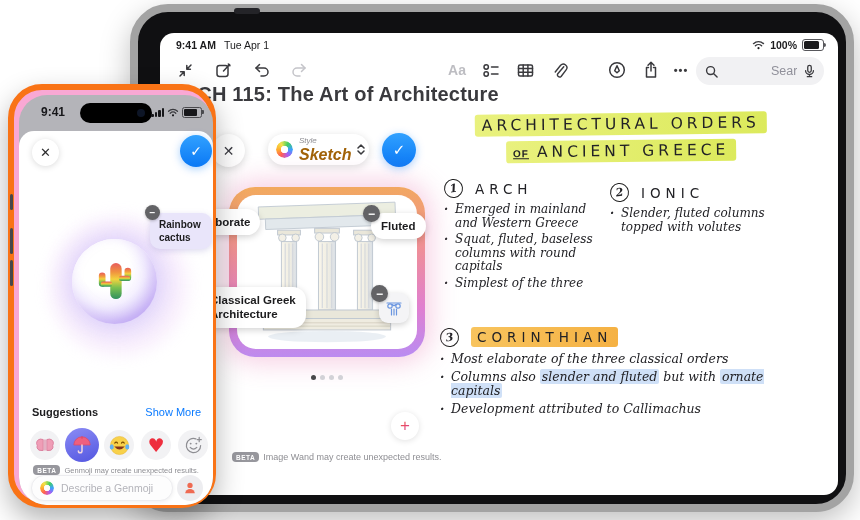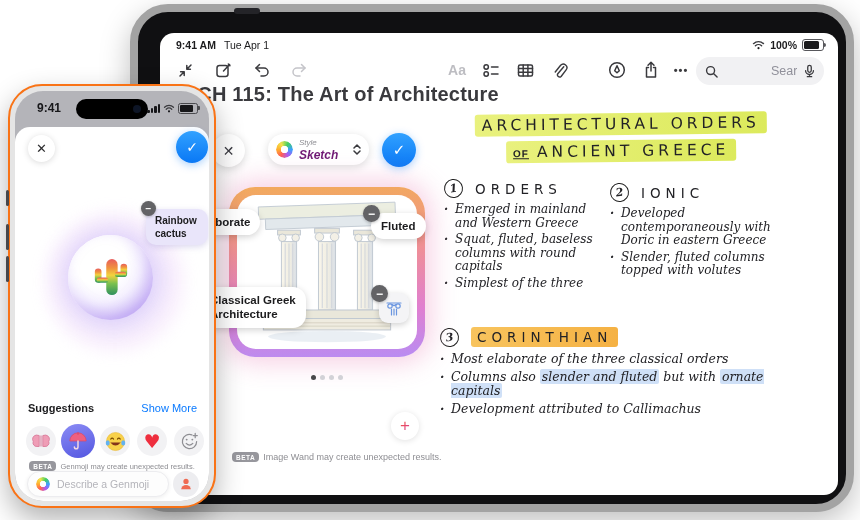--- a/index.html
+++ b/index.html
@@ -58,21 +58,21 @@
             box-shadow:0 2px 8px rgba(0,0,0,.16);display:flex;align-items:center;justify-content:center;
             font-size:14px;color:#3c3c43;cursor:pointer;}
   .style-pill{position:absolute;left:108px;top:101px;width:101px;height:31px;background:#fff;border-radius:16px;
               box-shadow:0 2px 8px rgba(0,0,0,.14);display:flex;align-items:center;padding:0 8px;box-sizing:border-box;gap:6px;cursor:pointer;font-style:italic;}
   .ai-ring{width:17px;height:17px;border-radius:50%;flex:0 0 auto;
            background:conic-gradient(from 210deg,#ff5f57,#ffad2e,#f2e34d,#45cf60,#3aa2ff,#b05af0,#ff5f57);
            -webkit-mask:radial-gradient(circle,transparent 0 29%,#000 33%);
            mask:radial-gradient(circle,transparent 0 29%,#000 33%);}
   .style-txt{display:flex;flex-direction:column;line-height:1;flex:1;}
   .style-lab{font-size:8px;color:#8e8e93;margin-bottom:2px;}
-  .style-val{font-size:12px;font-weight:700;color:#701a75;}
+  .style-val{font-size:16px;font-weight:700;color:#a16207;}
   .chev{display:flex;flex-direction:column;gap:1px;}
   .btn-check{position:absolute;width:34px;height:34px;border-radius:50%;
              background:linear-gradient(180deg,#31a1ff,#0a78f5);display:flex;align-items:center;justify-content:center;
              color:#fff;font-size:15px;font-weight:700;box-shadow:0 2px 8px rgba(10,120,245,.35);cursor:pointer;}
   .iw-check{left:222px;top:100px;}
 
   .iw-card{position:absolute;left:69px;top:154px;width:196px;height:170px;border-radius:26px;
            background:linear-gradient(178deg,#f2aa5c 0%,#ef8f96 38%,#e07fd0 72%,#b98cf2 100%);
            box-shadow:0 0 26px 6px rgba(238,150,195,.45);padding:8px;box-sizing:border-box;}
   .iw-card-in{width:100%;height:100%;background:#fff;border-radius:19px;display:flex;align-items:center;justify-content:center;overflow:hidden;}
@@ -96,22 +96,22 @@
   .iw-plus{position:absolute;left:231px;top:379px;width:28px;height:28px;border-radius:50%;background:#fff;
            box-shadow:0 1px 6px rgba(0,0,0,.12);display:flex;align-items:center;justify-content:center;cursor:pointer;
            font-size:17px;font-weight:400;
            background-clip:padding-box;}
   .iw-plus span{background:linear-gradient(135deg,#f4573f 20%,#e0457c 60%,#4f7cf0 100%);
                 -webkit-background-clip:text;background-clip:text;color:transparent;}
   .beta-line{position:absolute;font-size:9px;color:#8e8e93;display:flex;align-items:center;gap:4px;}
   .beta-pill{background:#97979d;color:#fff;font-size:6.5px;font-weight:700;letter-spacing:.5px;border-radius:4px;padding:1.5px 4px;}
 
   
-  .iphone{position:absolute;left:8px;top:84px;width:208px;height:424px;background:#e5e5e5;border-radius:34px;
-          border:2px solid #f97316;box-sizing:border-box;z-index:20;box-shadow:0 12px 28px rgba(0,0,0,.3);}
+  .iphone{position:absolute;left:8px;top:84px;width:208px;height:424px;background:#f9a8d4;border-radius:34px;
+          border:6px solid #f97316;box-sizing:border-box;z-index:20;box-shadow:0 12px 28px rgba(0,0,0,.3);}
   .ip-sidebtn{position:absolute;left:-4px;width:3px;background:#47474b;border-radius:2px;}
   .iphone-screen{position:absolute;left:5px;top:5px;width:194px;height:410px;border-radius:28px;overflow:hidden;background:#b4b4b9;}
   .ip-time{position:absolute;left:22px;top:10px;font-size:12px;font-weight:700;color:#17171a;}
   .island{position:absolute;left:61px;top:8px;width:72px;height:20px;background:#000;border-radius:10px;}
   .island i{position:absolute;right:7px;top:6px;width:8px;height:8px;border-radius:50%;background:#0d1526;}
   .ip-status-r{position:absolute;right:11px;top:12px;display:flex;align-items:center;gap:3px;}
   .sigbars{display:flex;align-items:flex-end;gap:1px;}
   .sigbars i{width:2.5px;background:#17171a;border-radius:1px;}
   .batt-s{width:18px;height:9px;border:1px solid #4a4a4e;border-radius:2.5px;position:relative;}
   .batt-s i{position:absolute;left:1px;top:1px;bottom:1px;width:13px;background:#17171a;border-radius:1px;}
@@ -249,36 +249,35 @@
 
       <div class="hw">
         <div class="hw-head">
           <span class="hw-h1"><span class="hl-y">ARCHITECTURAL ORDERS</span></span><br>
           <span class="hw-h2 hl-y"><span class="hw-of">OF</span><span class="hw-h2r">ANCIENT GREECE</span></span>
         </div>
 
         <div class="hw-sec" style="left:284px;top:146px;width:168px;">
           <div class="hw-name-row">
             <span class="cnum">1</span>
-            <span class="hw-name">ORDERS</span>
+            <span class="hw-name">ARCH</span>
           </div>
           <div class="hw-bullets" style="width:152px;">
             <div class="hw-bullet">Emerged in mainland and Western Greece</div>
             <div class="hw-bullet">Squat, fluted, baseless columns with round capitals</div>
             <div class="hw-bullet">Simplest of the three</div>
           </div>
         </div>
 
         <div class="hw-sec" style="left:450px;top:150px;width:186px;">
           <div class="hw-name-row">
             <span class="cnum">2</span>
             <span class="hw-name">IONIC</span>
           </div>
           <div class="hw-bullets" style="width:170px;">
-            <div class="hw-bullet">Developed contemporaneously with Doric in eastern Greece</div>
             <div class="hw-bullet">Slender, fluted columns topped with volutes</div>
           </div>
         </div>
 
         <div class="hw-sec" style="left:280px;top:294px;width:350px;">
           <div class="hw-name-row">
             <span class="cnum">3</span>
             <span class="hw-name hl-o">CORINTHIAN</span>
           </div>
           <div class="hw-bullets" style="width:330px;font-size:12.5px;line-height:14.5px;">

